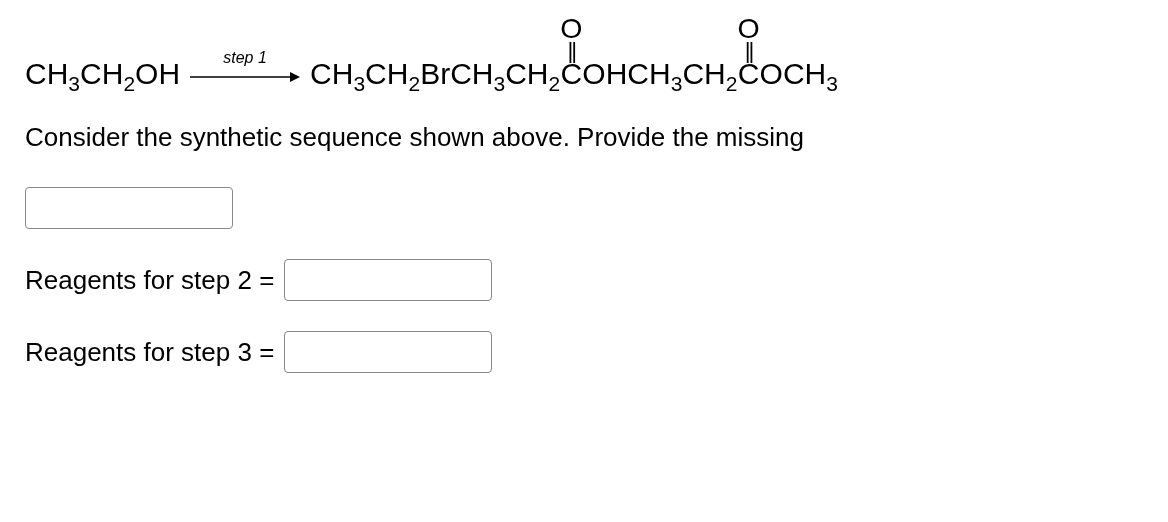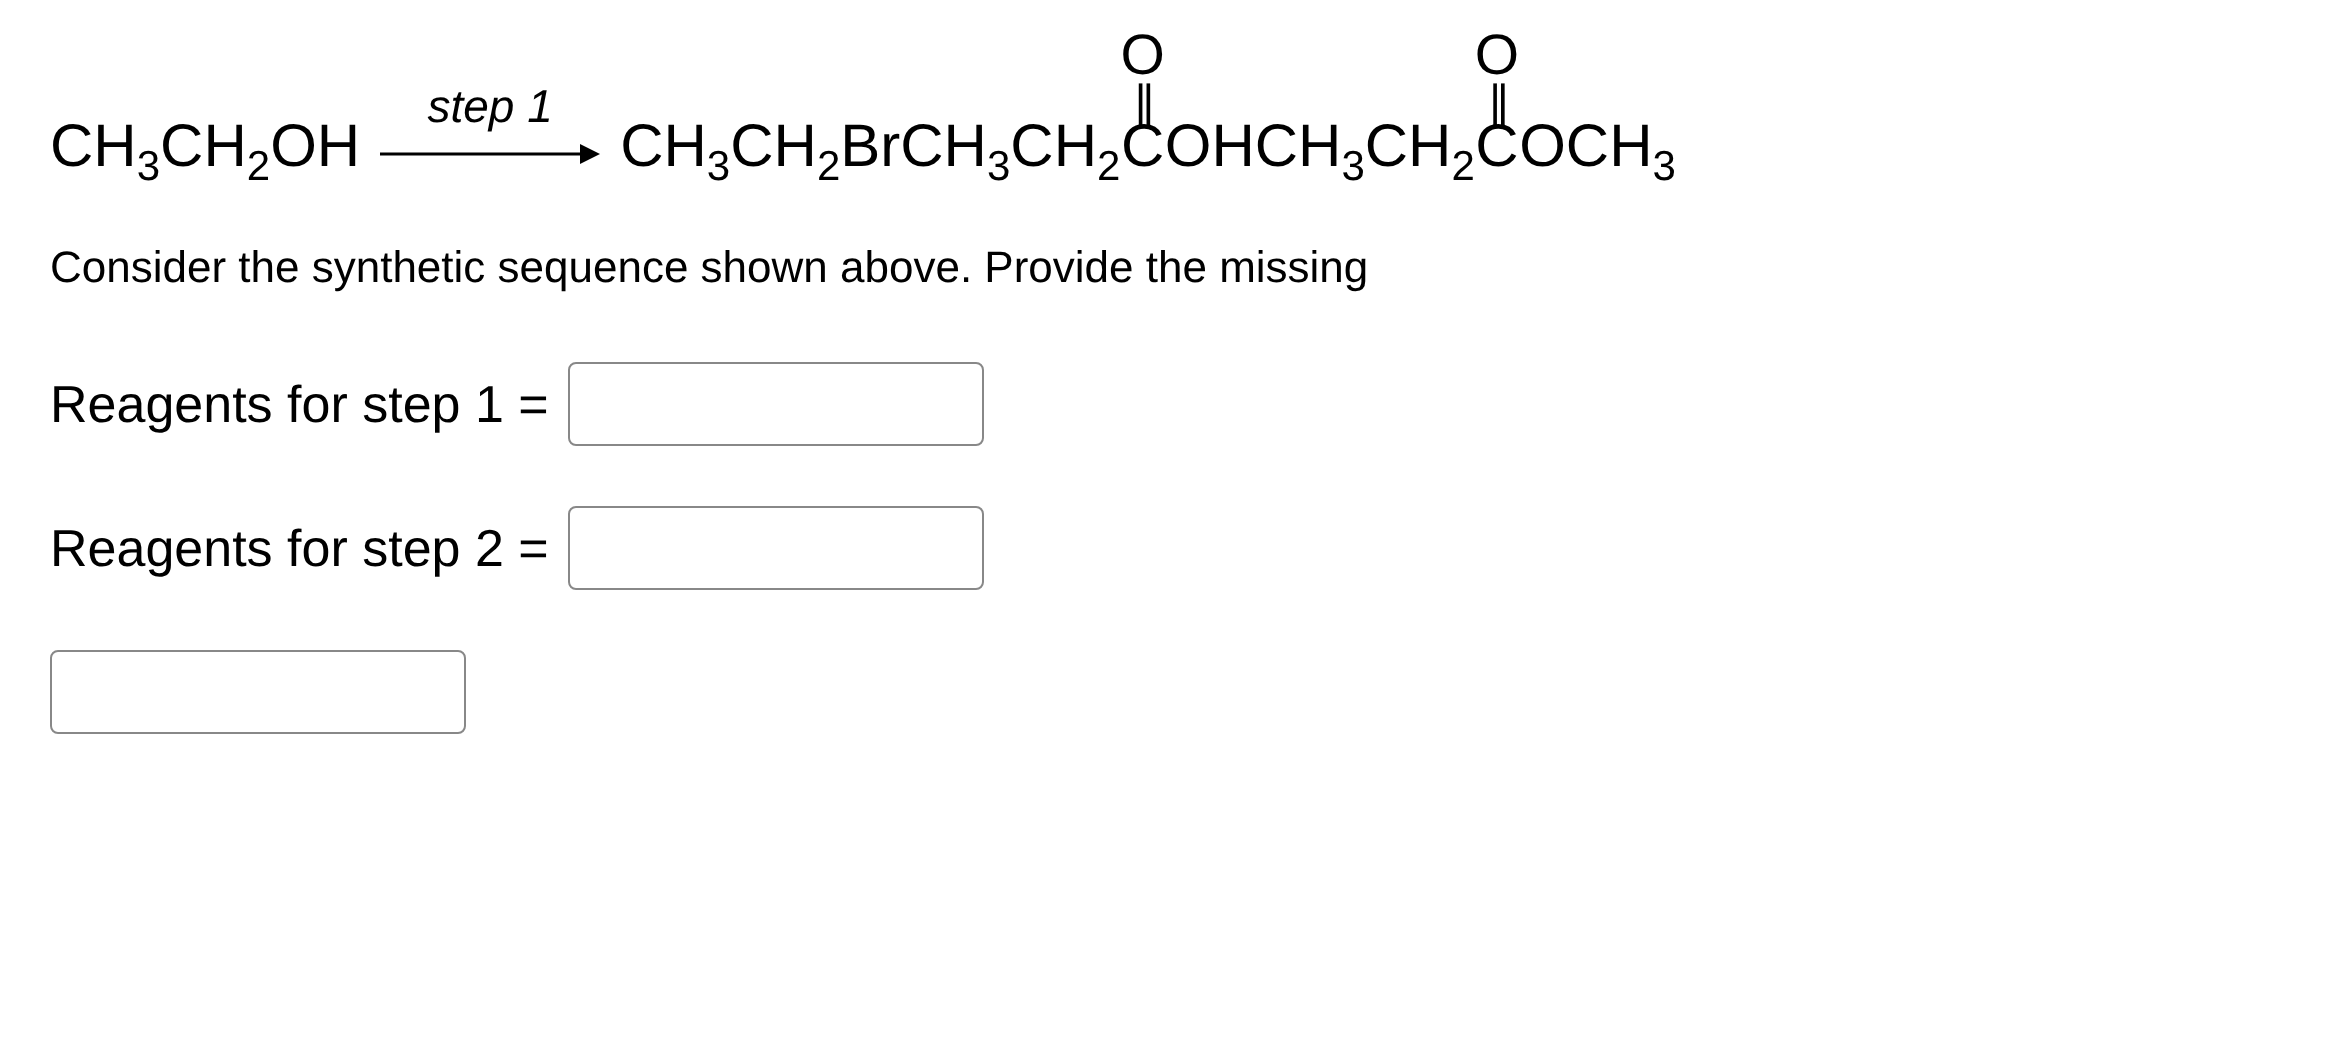--- a/index.html
+++ b/index.html
@@ -45,30 +45,30 @@
     .arrow-block {
       display: inline-flex;
       flex-direction: column;
       align-items: center;
       margin: 0 10px;
       position: relative;
       top: -4px;
     }
     .step-label {
       font-style: italic;
-      font-size: 23px;
+      font-size: 16px;
       margin-bottom: 2px;
       margin-top: 24px;
     }
     .arrow-svg {
       width: 110px;
       height: 16px;
     }
     .question-text {
-      font-size: 22px;
+      font-size: 26px;
       line-height: 1.55;
       margin-bottom: 30px;
     }
     .input-row {
       display: flex;
       align-items: center;
       font-size: 26px;
       margin-bottom: 30px;
     }
     .input-label {
@@ -142,24 +142,24 @@
       <span class="sub">3</span>
   </span>
 
 </div>
 
 <div class="question-text">
   <span>Consider the synthetic sequence shown above.  Provide the missing</span><br>
 </div>
 
 <div class="input-row">
-  <span class="input-label">Reagents for step 1 =</span>
   <input type="text" class="text-input" value="" style="">
 </div>
 
 <div class="input-row">
   <span class="input-label">Reagents for step 2 =</span>
   <input type="text" class="text-input" value="" style="">
 </div>
 
 <div class="input-row">
+  <span class="input-label">Reagents for step 3 =</span>
   <input type="text" class="text-input" value="" style="">
 </div>
 
 </body></html>

